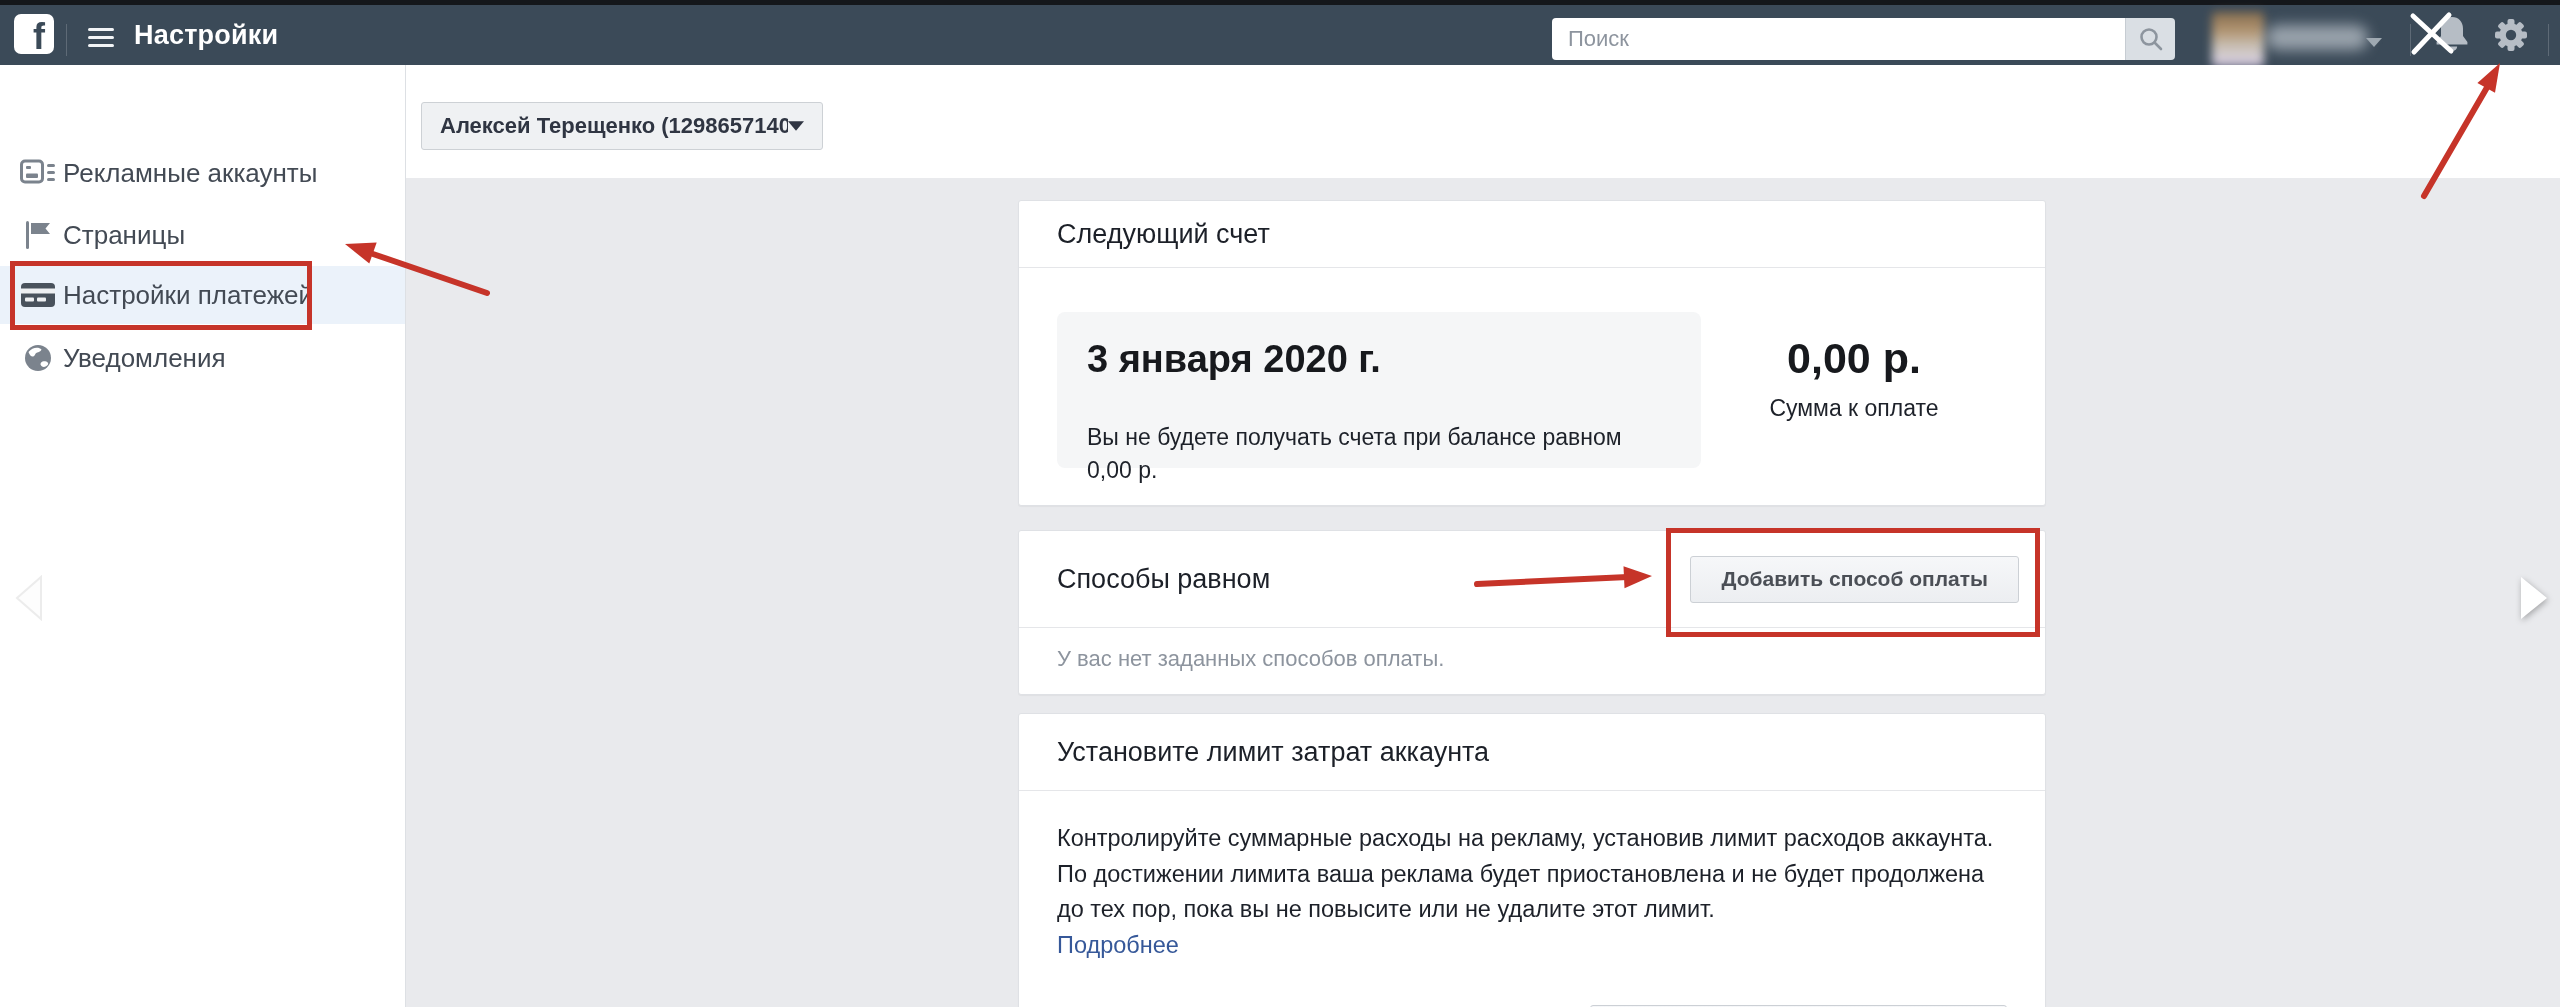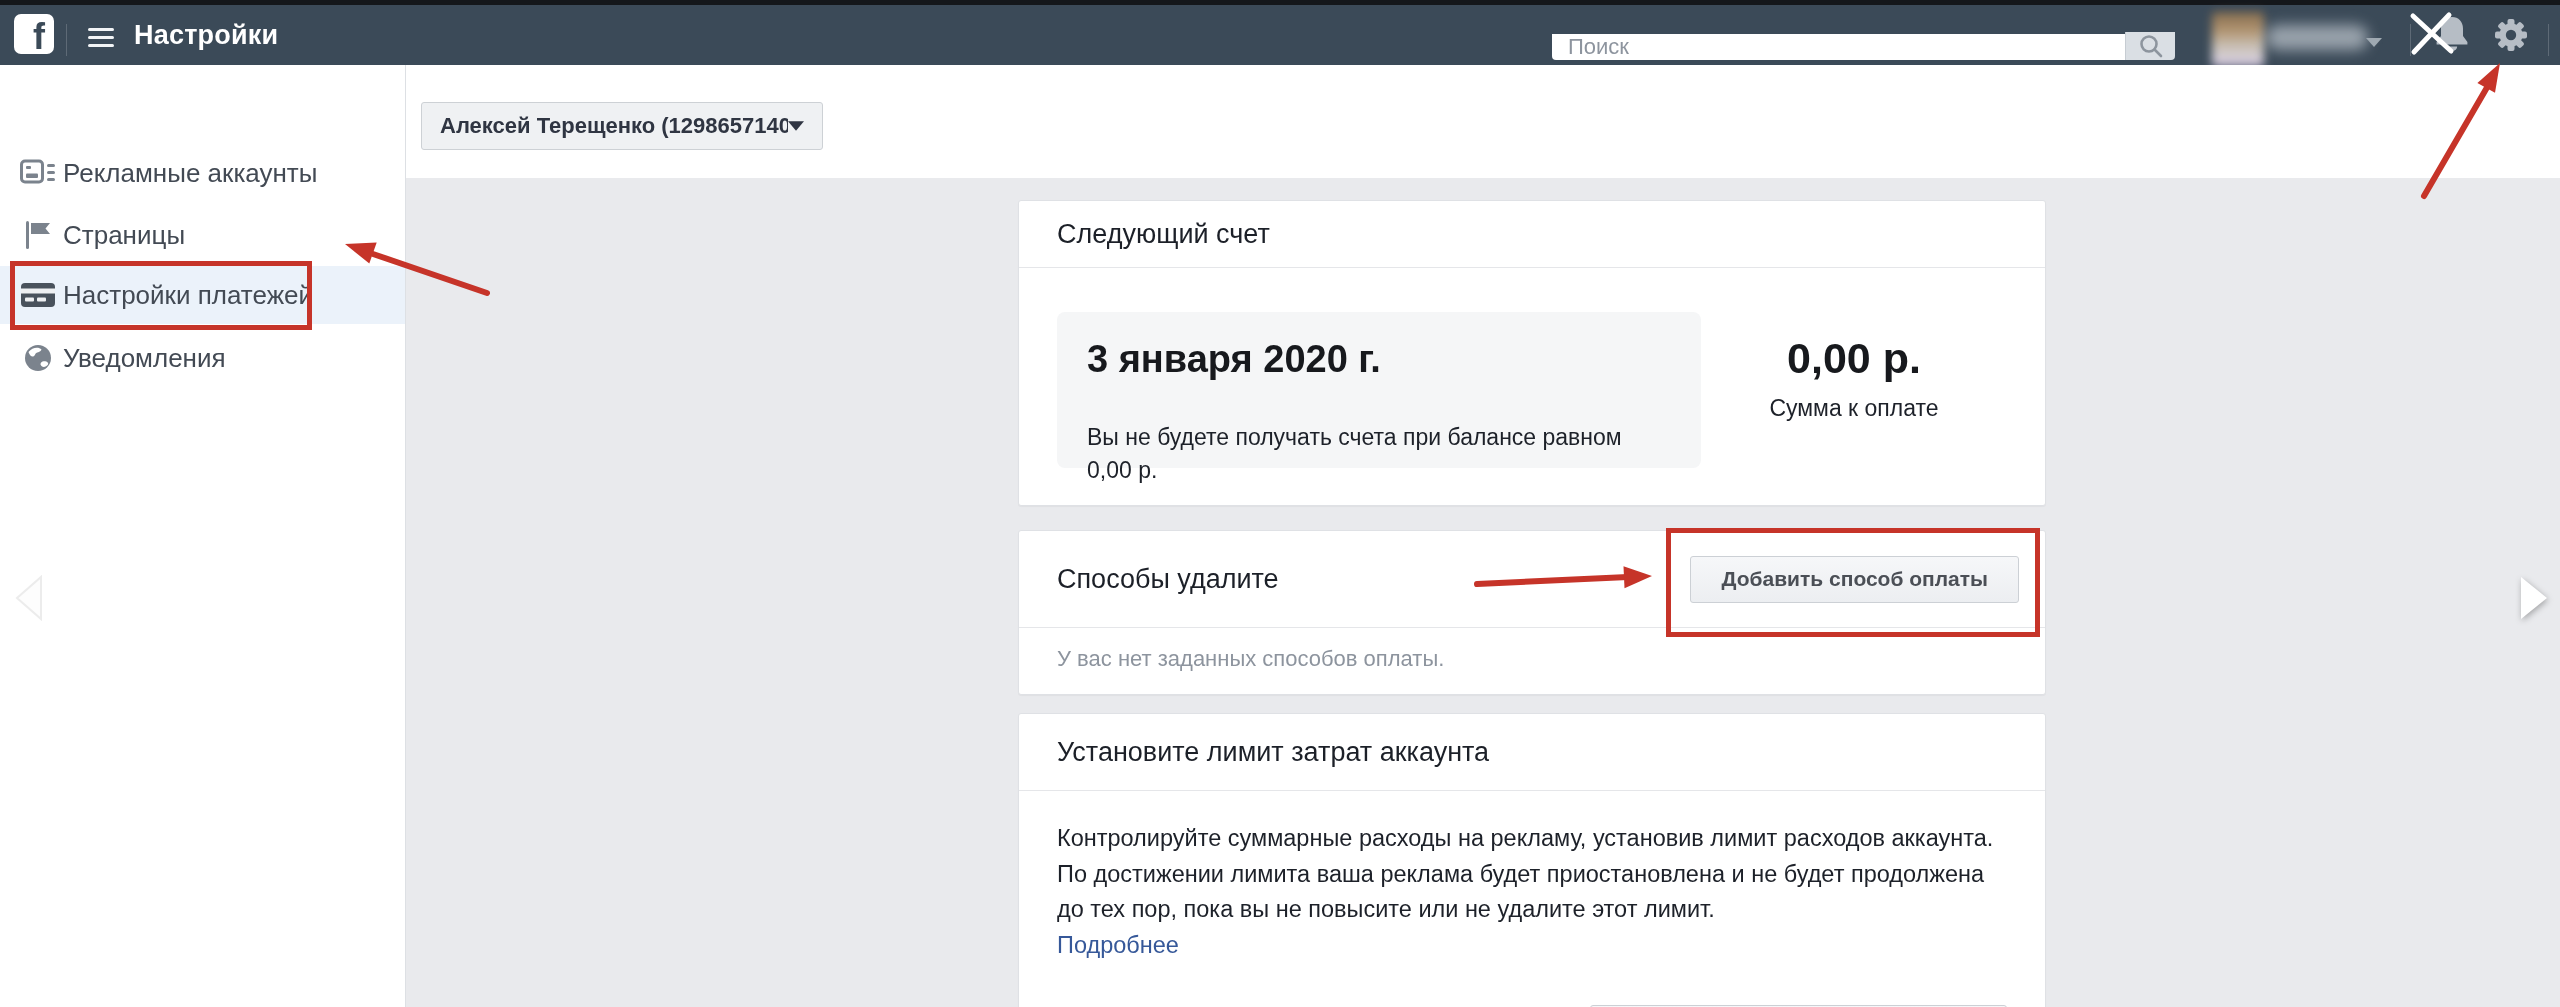--- a/index.html
+++ b/index.html
@@ -13,21 +13,21 @@
   
   .top-strip{position:absolute;left:0;top:0;width:2560px;height:5px;background:#14171b;}
   
   .navbar{position:absolute;left:0;top:5px;width:2560px;height:60px;background:#3b4a58;}
   .fb-logo{position:absolute;left:14px;top:9px;width:40px;height:40px;background:#ffffff;border-radius:7px;overflow:hidden;display:flex;align-items:flex-end;justify-content:center;}
   .fb-logo span{font-weight:700;font-size:36px;line-height:34px;color:#3b4a58;margin-left:10px;}
   .nav-divider{position:absolute;top:19px;width:1px;height:32px;background:rgba(255,255,255,0.18);}
   .hamburger{position:absolute;left:88px;top:23px;width:26px;height:19px;display:flex;flex-direction:column;justify-content:space-between;cursor:pointer;}
   .hamburger i{display:block;height:3px;border-radius:2px;background:#f2f4f6;}
   .nav-title{position:absolute;left:134px;top:0;height:60px;display:flex;align-items:center;font-size:27px;font-weight:600;color:#ffffff;letter-spacing:.2px;}
-  .search{position:absolute;left:1552px;top:13px;width:623px;height:42px;display:flex;border-radius:4px;overflow:hidden;align-items:flex-end;}
+  .search{position:absolute;left:1552px;top:13px;width:623px;height:42px;display:flex;border-radius:4px;overflow:hidden;}
   .search input{flex:1;border:none;outline:none;padding:0 16px;font-size:22px;font-family:inherit;color:#1d2129;background:#ffffff;}
   .search input::placeholder{color:#8d949e;}
   .search-btn{width:50px;background:#dadfe4;border:none;border-left:1px solid #c6ccd2;display:flex;align-items:center;justify-content:center;cursor:pointer;}
   .avatar-blur{position:absolute;left:2212px;top:7px;width:52px;height:55px;border-radius:4px;
     background:linear-gradient(180deg,#8a6f4e 0%,#b99a74 35%,#cfc4b6 60%,#ded7e0 85%,#c9b8d8 100%);
     filter:blur(5px);opacity:.95;}
   .name-blur{position:absolute;left:2266px;top:20px;width:102px;height:25px;border-radius:12px;background:rgba(230,235,240,0.55);filter:blur(7px);}
   .nav-caret{position:absolute;left:2366px;top:28px;cursor:pointer;}
   .nav-icon{position:absolute;top:0;height:60px;display:flex;align-items:center;justify-content:center;cursor:pointer;}
   .bell-wrap{left:2432px;width:40px;}
@@ -209,21 +209,21 @@
       </div>
       <div class="amount-col">
         <div class="amount-big">0,00 р.</div>
         <div class="amount-label">Сумма к оплате</div>
       </div>
     </div>
   </div>
 
   <div class="card card-2">
     <div class="card-header">
-      <span class="card-title">Способы удалите</span>
+      <span class="card-title">Способы равном</span>
       <button class="fb-btn btn-add">Добавить способ оплаты</button>
     </div>
     <div class="card2-body">
       <span class="muted">У вас нет заданных способов оплаты.</span>
     </div>
   </div>
   <div class="anno-box anno-box-payment"></div>
 
   <div class="card card-3">
     <div class="card-header">

